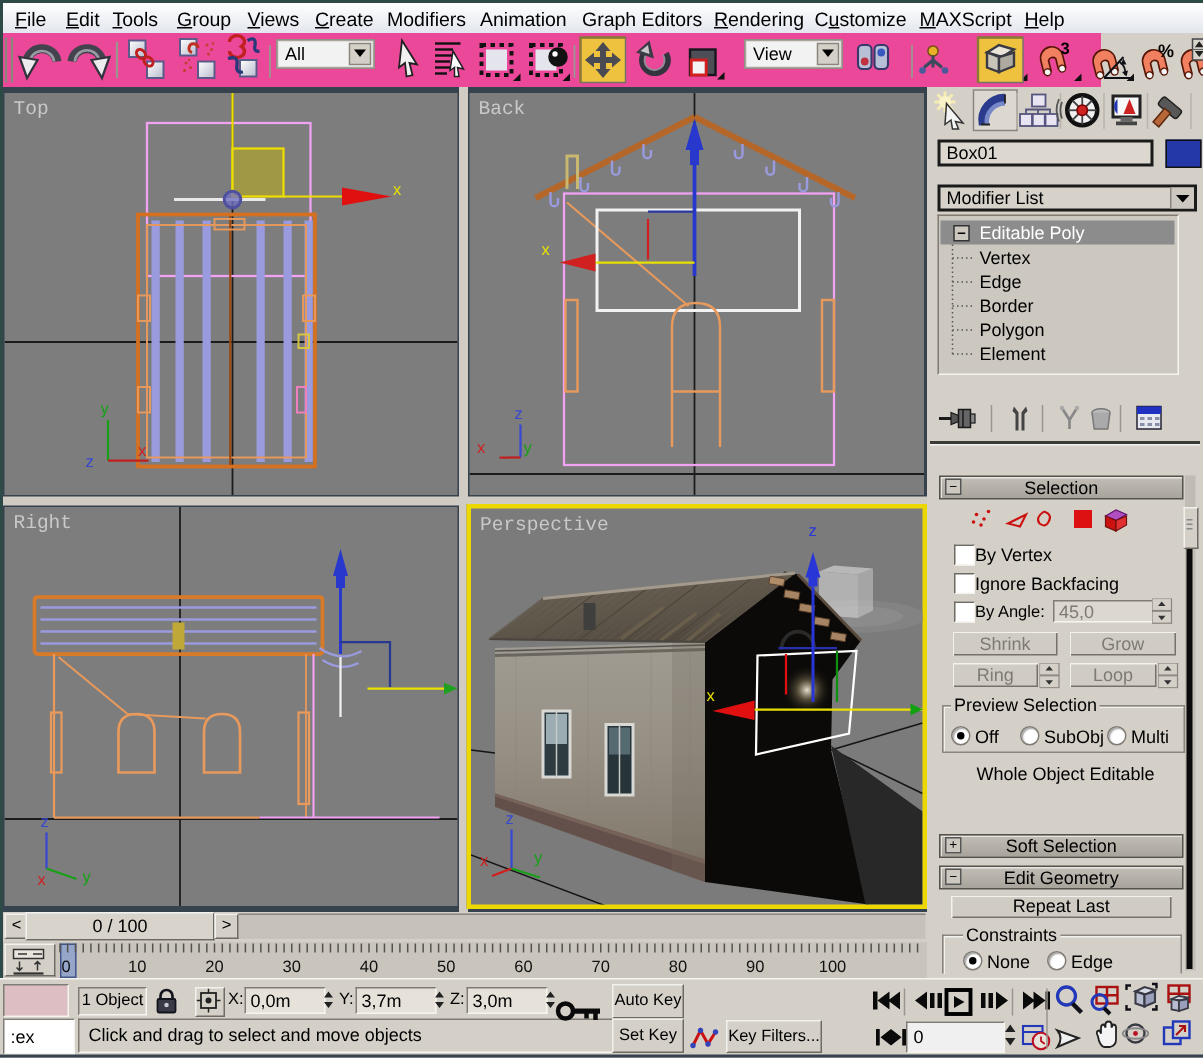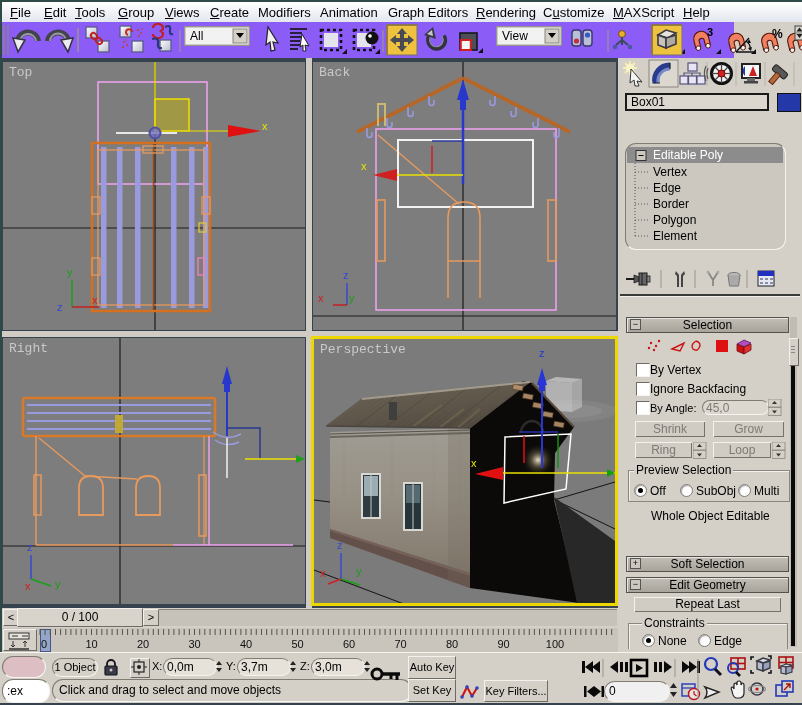--- a/index.html
+++ b/index.html
@@ -1,25 +1,25 @@
 <!DOCTYPE html>
 <html><head><meta charset="utf-8">
 <style>
 html,body{margin:0;padding:0;}
 body{width:802px;height:705px;overflow:hidden;font-family:"Liberation Sans",sans-serif;background:#d4d0c8;position:relative;}
 #root{position:absolute;left:0;top:0;width:802px;height:705px;background:#d4d0c8;}
 .abs{position:absolute;}
 .raised{border-top:1px solid #f2f1ed;border-left:1px solid #f2f1ed;border-bottom:1px solid #6e6a64;border-right:1px solid #6e6a64;background:#d4d0c8;}
-.sunken{border-top:1px solid #807c74;border-left:1px solid #807c74;border-bottom:1px solid #f5f4f0;border-right:1px solid #f5f4f0;background:#d4d0c8;border-radius:11px;}
+.sunken{border-top:1px solid #807c74;border-left:1px solid #807c74;border-bottom:1px solid #f5f4f0;border-right:1px solid #f5f4f0;background:#d4d0c8;}
 #frame-top{left:0;top:0;width:802px;height:2px;background:#2d4a46;}
 #frame-left{left:0;top:0;width:2px;height:705px;background:#2d4a46;}
 #menubar{left:2px;top:2px;width:800px;height:20px;background:linear-gradient(#ffffff,#e3e6ee);}
 .mi{position:absolute;top:3px;font-size:13px;color:#000;}
 .mi u{text-decoration:underline;}
-#toolbar{left:2px;top:22px;width:732px;height:36px;background:#8b5cf6;}
+#toolbar{left:2px;top:22px;width:732px;height:36px;background:#ec4899;}
 #vparea{left:2px;top:58px;width:616px;height:550px;background:#36434f;}
 .vplabel{position:absolute;left:6px;top:3px;font-size:13px;color:#c9c9c9;font-family:Liberation Mono, monospace;}
 #panel{left:618px;top:58px;width:184px;height:590px;background:#d4d0c8;}
 #timeslider{left:2px;top:608px;width:616px;height:20px;background:#d4d0c8;}
 #ruler{left:2px;top:628px;width:616px;height:24px;background:#c9c5bd;}
 #statusbar{left:0px;top:652px;width:802px;height:53px;background:#d4d0c8;border-top:1px solid #f5f4f0;}
 .hdr{position:absolute;left:8px;width:161px;height:14px;background:linear-gradient(#c2beb6,#a8a49c);border:1px solid #55524c;box-shadow:inset 1px 1px 0 #e6e5e1;font-size:12px;text-align:center;color:#000;line-height:14px;}
 .btn{position:absolute;background:#d0ccc4;box-shadow:inset 1px 1px 0 #f2f1ed, inset -1px -1px 0 #76726a;font-size:12px;text-align:center;color:#7e7a74;}
 .cb{position:absolute;width:12px;height:12px;background:#fff;border-top:1px solid #6e6a64;border-left:1px solid #6e6a64;border-bottom:1px solid #f5f4f0;border-right:1px solid #f5f4f0;}
 .lbl{position:absolute;font-size:12px;color:#000000;white-space:nowrap;}
@@ -505,20 +505,27 @@
       <path d="M127,18 a5,6 0 0 1 0,-10 z" fill="#2238b8"></path>
       <path d="M131,18 l4,-10 l4,10 z" fill="#cc2222"></path>
 
       <g transform="rotate(40 161 15)">
         <rect x="153" y="10" width="16" height="7" rx="2" fill="#585858" stroke="#222" stroke-width="1"></rect>
         <rect x="158.5" y="16" width="5" height="12" fill="#b86838" stroke="#5a2810" stroke-width="1"></rect>
       </g>
     </svg>
     <div class="abs" style="left:7px;top:35px;width:136px;height:14px;background:#dcd8d0;border:2px solid #1a1a1a;font-size:12px;padding-left:4px;color:#000">Box01</div>
     <div class="abs" style="left:159px;top:35px;width:22px;height:17px;background:#2438a8;border:1px solid #111"></div>
+    <div class="abs" style="left:7px;top:65px;width:165px;height:14px;background:#d6d2ca;border:2px solid #1a1a1a;font-size:12px;padding-left:4px;color:#000">Modifier List
+      <div class="abs" style="right:0;top:0;width:15px;height:14px;background:#ccc8c0;border-left:1px solid #8a867e">
+        <svg width="15" height="14">
+            <path d="M3,5 l9,0 l-4.5,5 z" fill="#000"></path>
+          </svg>
+      </div>
+    </div>
     <div class="abs sunken" style="left:7px;top:85px;width:159px;height:105px;background:#ccc8c0;overflow:hidden">
       <div class="abs" style="left:1px;top:3px;width:156px;height:16px;background:#8c8c8c;color:#fff;font-size:12px">
         <span style="position:absolute;left:26px;top:1px">Editable Poly</span>
         <svg width="26" height="16">
             <rect x="9" y="3.5" width="10" height="10" fill="#ccc8c0" stroke="#333"></rect>
             <line x1="11.5" y1="8.5" x2="16.5" y2="8.5" stroke="#000"></line>
           </svg>
       </div>
       <svg width="159" height="105" style="position:absolute;left:0;top:0">
         <g stroke="#555" stroke-width="1" stroke-dasharray="1 2">

